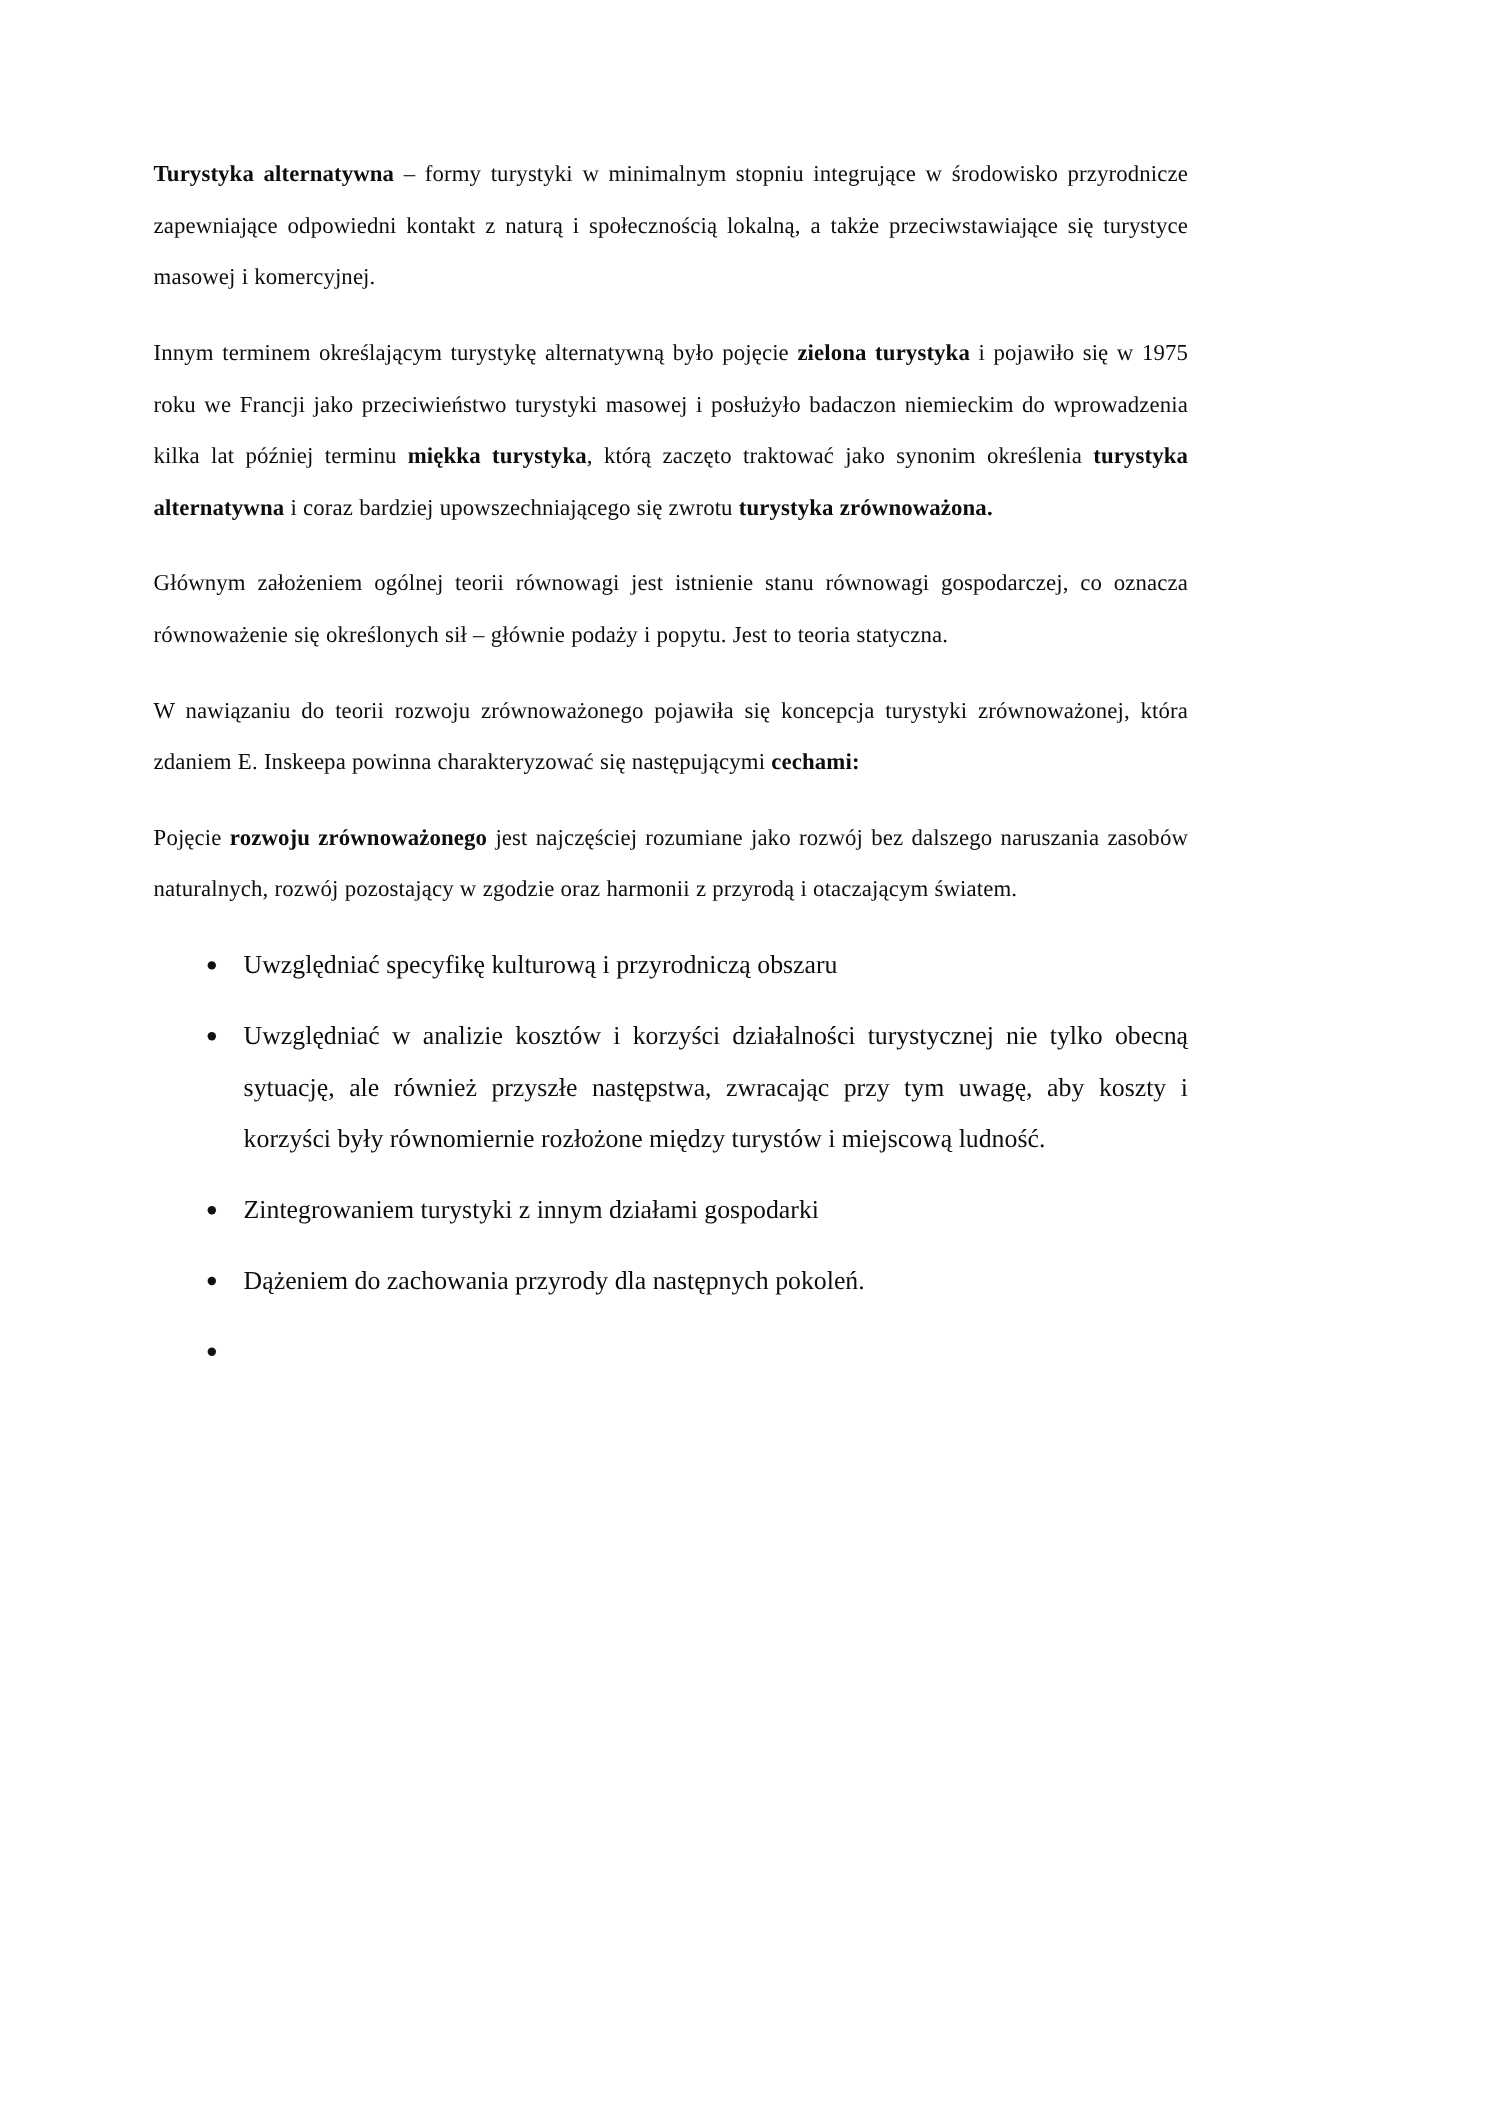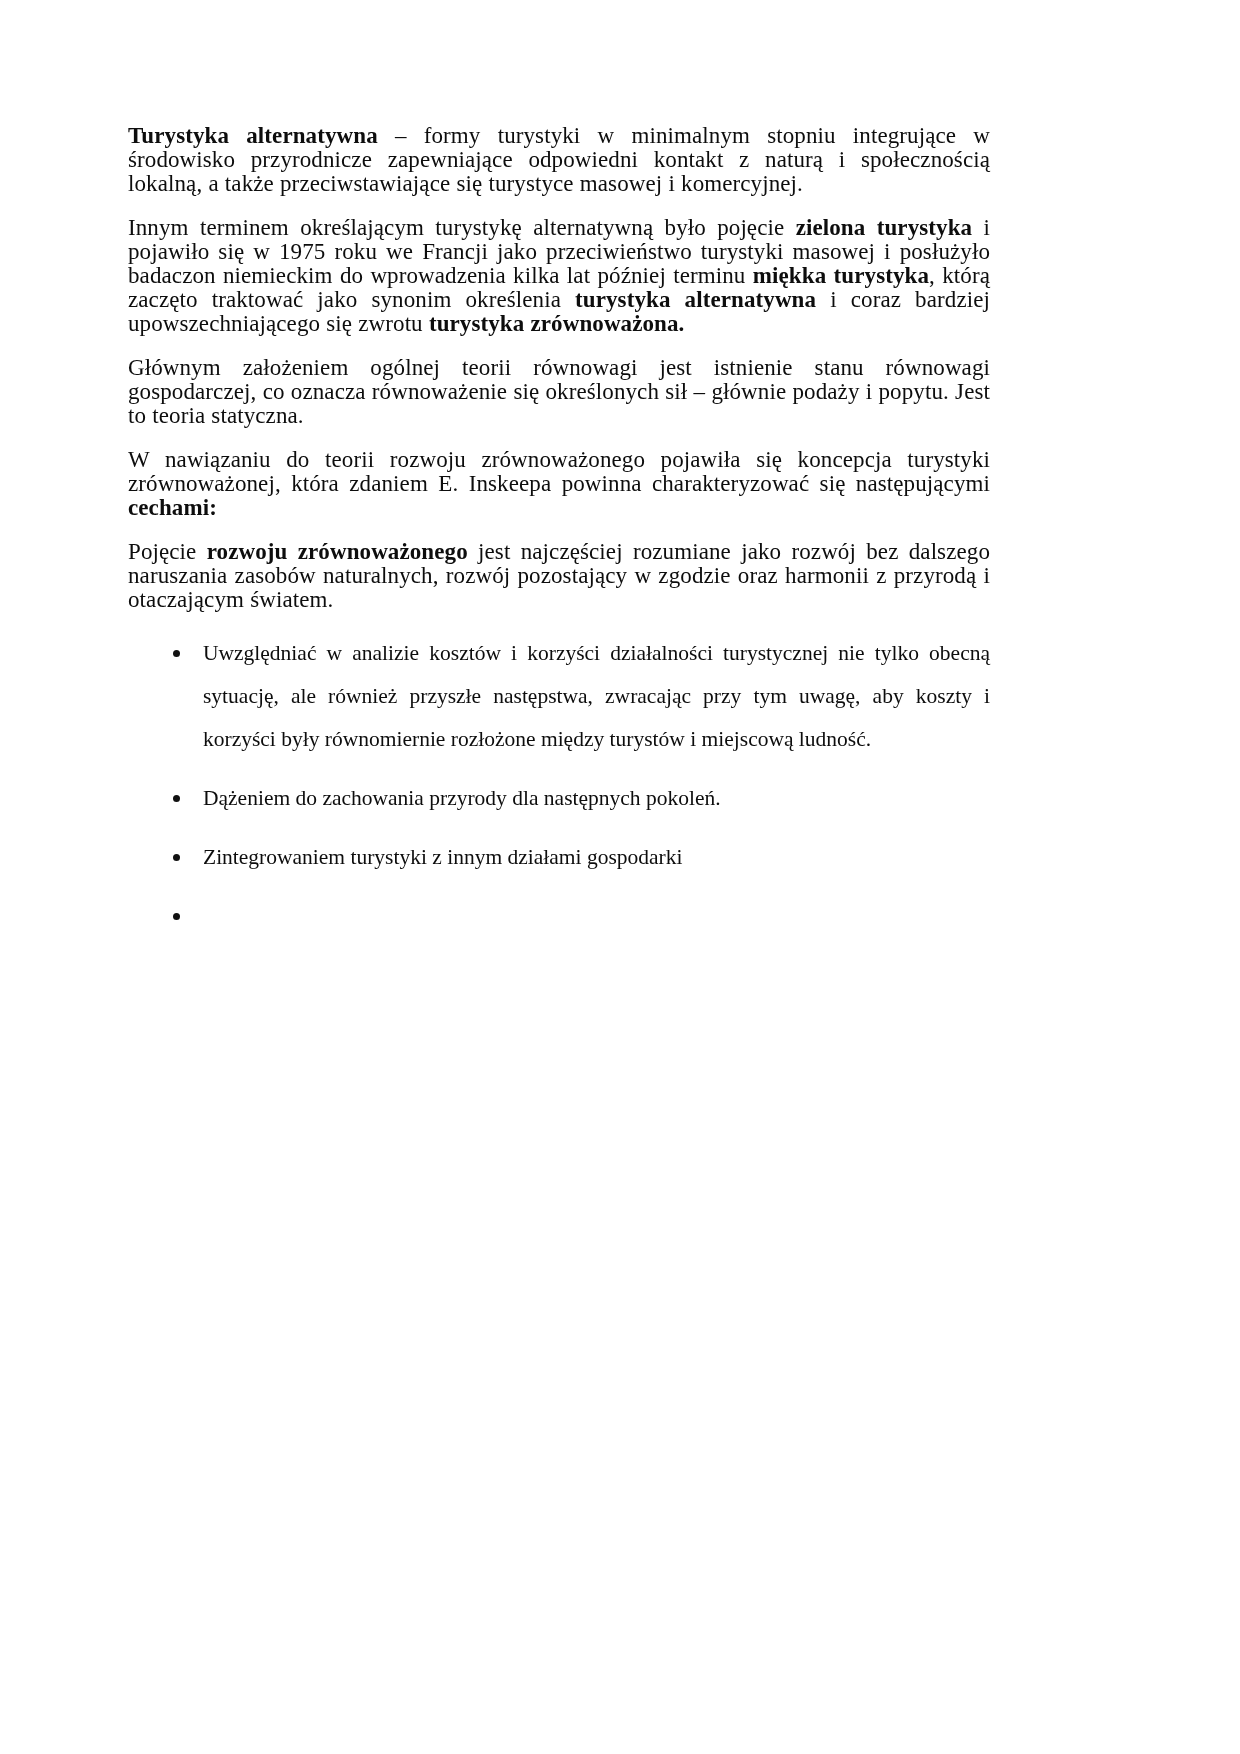--- a/index.html
+++ b/index.html
@@ -22,22 +22,22 @@
     box-sizing: border-box;
   }
   .content {
     position: absolute;
     left: 128px;
     top: 124px;
     width: 862px;
   }
   p.para {
     margin: 0 0 20px 0;
-    font-size: 23px;
-    line-height: 24px;
+    font-size: 19px;
+    line-height: 43px;
     text-align: justify;
     text-justify: inter-word;
     letter-spacing: 0.1px;
     word-spacing: 0.3px;
   }
   p.para:last-child {
     margin-bottom: 0;
   }
   .b {
     font-weight: bold;
@@ -84,21 +84,22 @@
 
     <p class="para"><span>Innym terminem określającym turystykę alternatywną było pojęcie </span><span class="b">zielona turystyka</span><span> i pojawiło się w 1975 roku we Francji jako przeciwieństwo turystyki masowej i posłużyło badaczon niemieckim do wprowadzenia kilka lat później terminu </span><span class="b">miękka turystyka</span><span>, którą zaczęto traktować jako synonim określenia </span><span class="b">turystyka alternatywna</span><span> i coraz bardziej upowszechniającego się zwrotu </span><span class="b">turystyka zrównoważona.</span></p>
 
     <p class="para">Głównym założeniem ogólnej teorii równowagi jest istnienie stanu równowagi gospodarczej, co oznacza równoważenie się określonych sił – głównie podaży i popytu. Jest to teoria statyczna.</p>
 
     <p class="para"><span>W nawiązaniu do teorii rozwoju zrównoważonego pojawiła się koncepcja turystyki zrównoważonej, która zdaniem E. Inskeepa powinna charakteryzować się następującymi </span><span class="b">cechami:</span></p>
 
     <p class="para"><span>Pojęcie </span><span class="b">rozwoju zrównoważonego</span><span> jest najczęściej rozumiane jako rozwój bez dalszego naruszania zasobów naturalnych, rozwój pozostający w zgodzie oraz harmonii z przyrodą i otaczającym światem.</span></p>
 
     <ul class="bullets">
+      <li><span class="bullet-dot"></span><span>Uwzględniać specyfikę kulturową i przyrodniczą obszaru</span></li>
       <li><span class="bullet-dot"></span><span>Uwzględniać w analizie kosztów i korzyści działalności turystycznej nie tylko obecną sytuację, ale również przyszłe następstwa, zwracając przy tym uwagę, aby koszty i korzyści były równomiernie rozłożone między turystów i miejscową ludność.</span></li>
+      <li><span class="bullet-dot"></span><span>Zintegrowaniem turystyki z innym działami gospodarki</span></li>
       <li><span class="bullet-dot"></span><span>Dążeniem do zachowania przyrody dla następnych pokoleń.</span></li>
-      <li><span class="bullet-dot"></span><span>Zintegrowaniem turystyki z innym działami gospodarki</span></li>
       <li class="lastli"><span class="bullet-dot"></span></li>
     </ul>
 
 
   </div>
 </div>
 
 </body></html>

